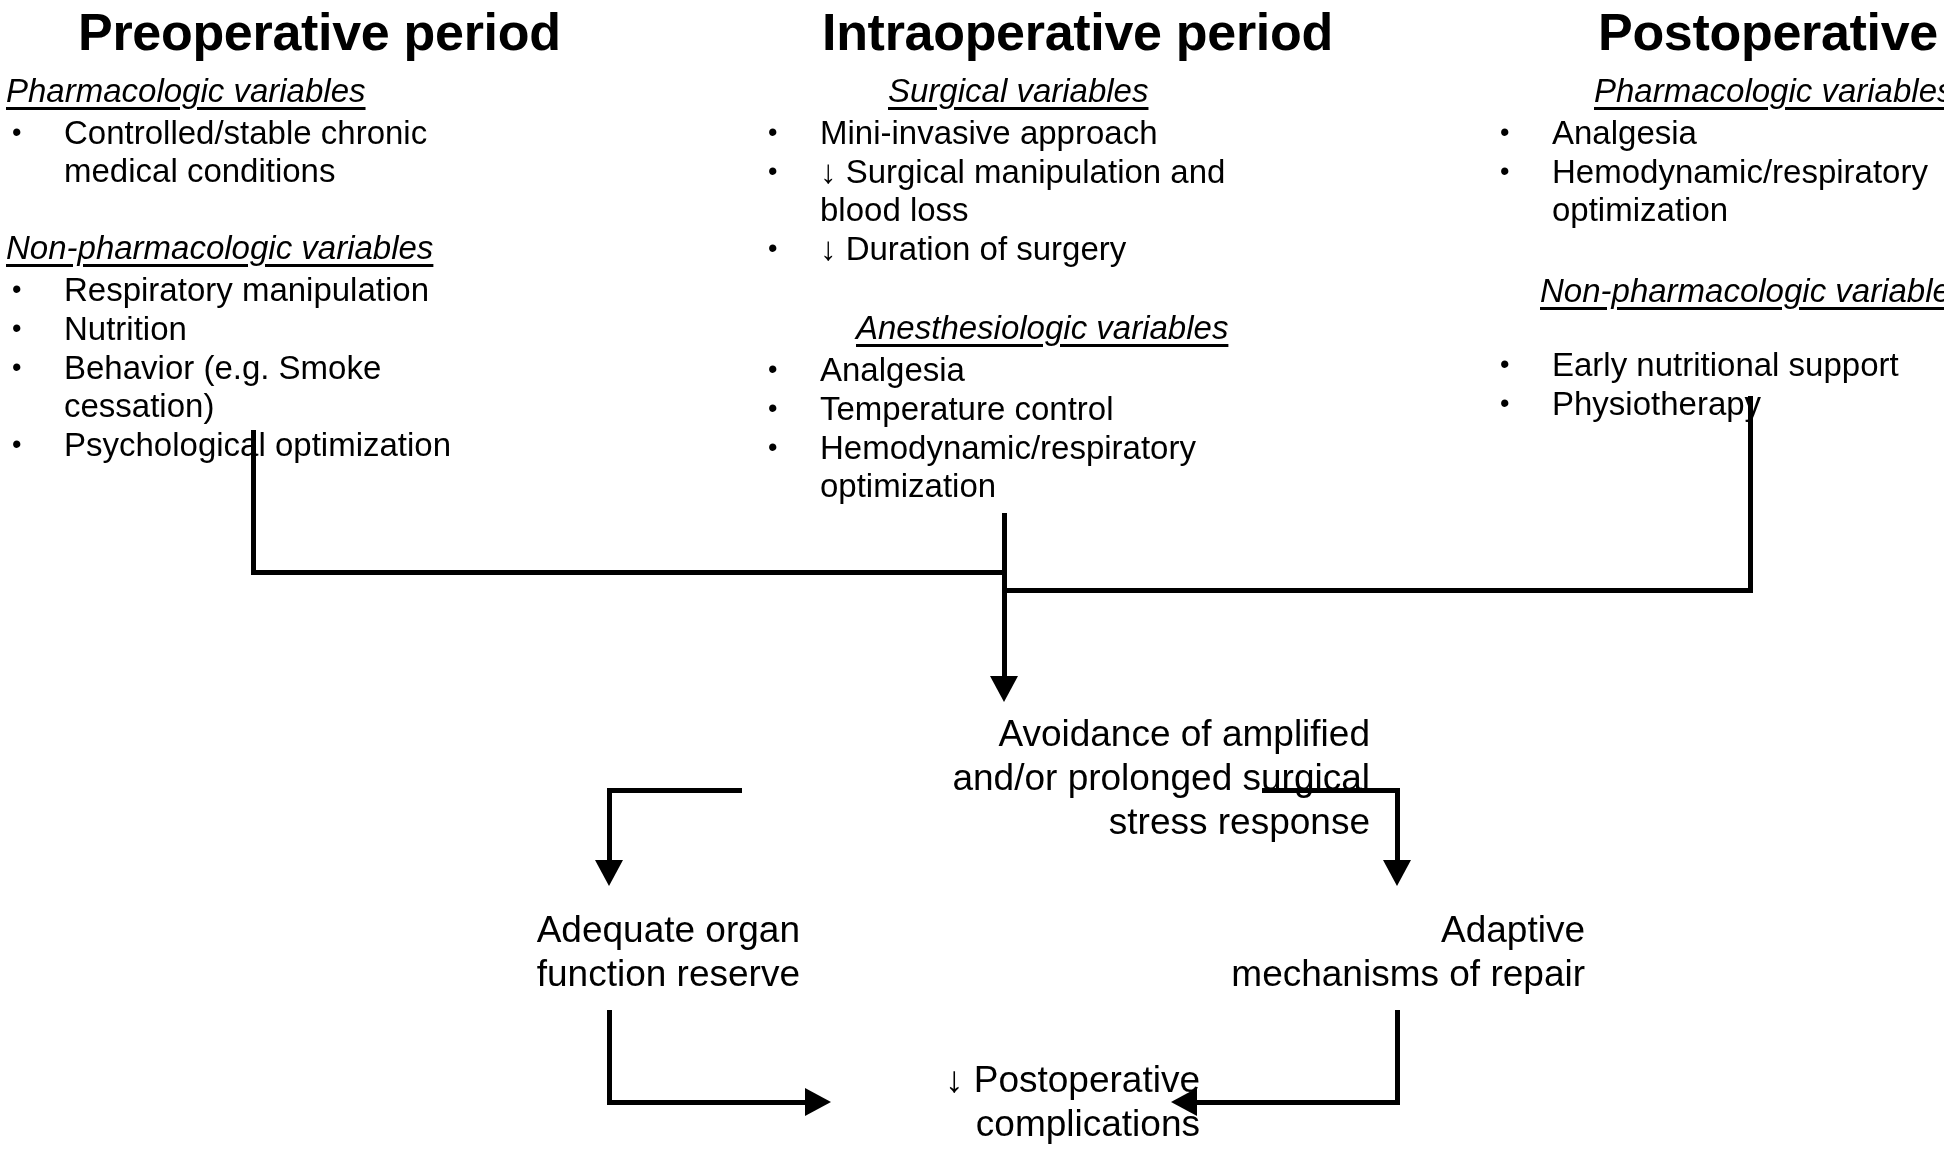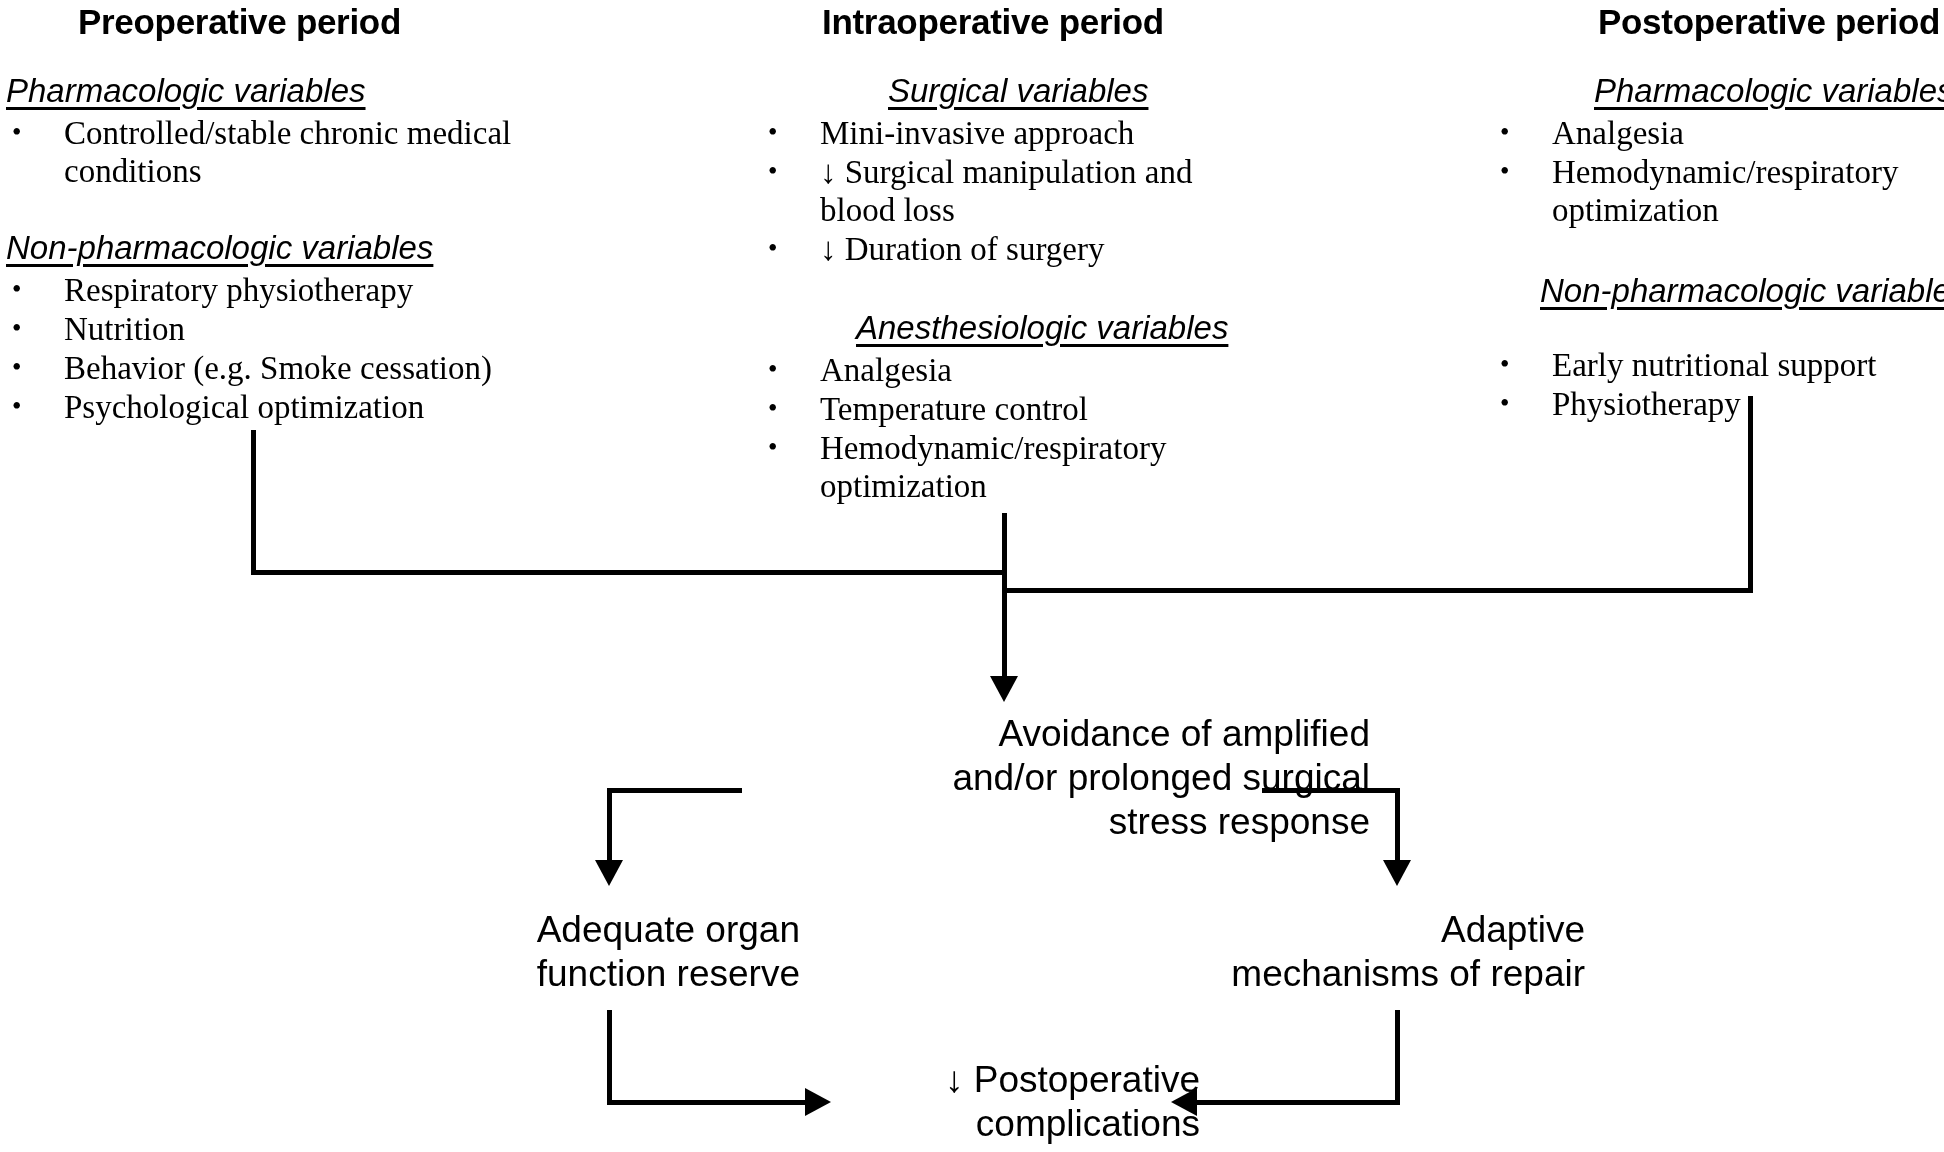--- a/index.html
+++ b/index.html
@@ -15,21 +15,21 @@
     position: relative;
     width: 1944px;
     height: 1152px;
     background: #ffffff;
     overflow: hidden;
   }
 
   
   .col-title {
     position: absolute;
-    font-size: 35px;
+    font-size: 52px;
     font-weight: bold;
     letter-spacing: -0.3px;
     white-space: nowrap;
     text-align: right;
   }
   #title-pre  { left: 78px;   top: 2px; }
   #title-intra{ left: 822px;  top: 2px; }
   #title-post { left: 1598px; top: 2px; }
 
   
@@ -41,21 +41,20 @@
     text-underline-offset: 5px;
     white-space: nowrap;
   }
 
   
   .blist {
     position: absolute;
     margin: 0;
     padding: 0;
     list-style: none;
-    font-family: Liberation Serif, serif;
   }
   .blist li {
     position: relative;
     font-size: 33px;
     line-height: 38px;
     padding-left: 58px;
     margin: 0 0 1px 0;
   }
   .blist li::before {
     content: "\2022";
@@ -115,21 +114,21 @@
   <div id="title-intra" class="col-title">Intraoperative period</div>
   <div id="title-post" class="col-title">Postoperative period</div>
 
   <div class="group-head" style="left:6px; top:72px;">Pharmacologic variables</div>
   <ul class="blist" style="left:6px; top:114px; width:520px;">
     <li>Controlled/stable chronic medical conditions</li>
   </ul>
 
   <div class="group-head" style="left:6px; top:229px;">Non-pharmacologic variables</div>
   <ul class="blist" style="left:6px; top:271px; width:520px;">
-    <li>Respiratory physiotherapy</li>
+    <li>Respiratory manipulation</li>
     <li>Nutrition</li>
     <li>Behavior (e.g. Smoke cessation)</li>
     <li>Psychological optimization</li>
   </ul>
 
   <div class="group-head" style="left:888px; top:72px;">Surgical variables</div>
   <ul class="blist" style="left:762px; top:114px; width:470px;">
     <li>Mini-invasive approach</li>
     <li>↓ Surgical manipulation and blood loss</li>
     <li>↓ Duration of surgery</li>

